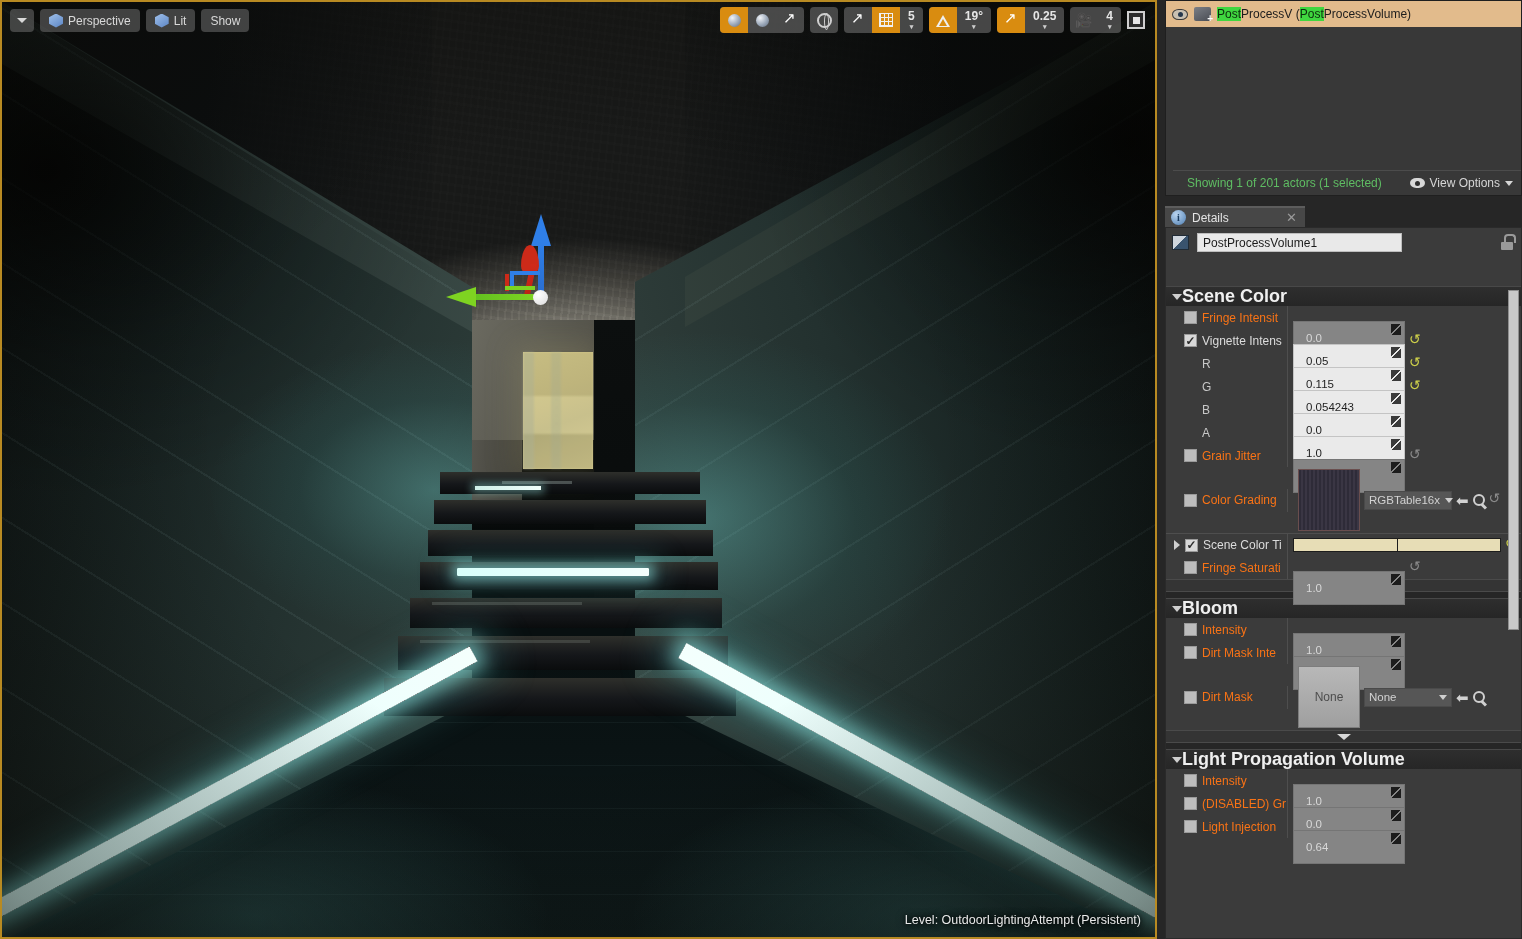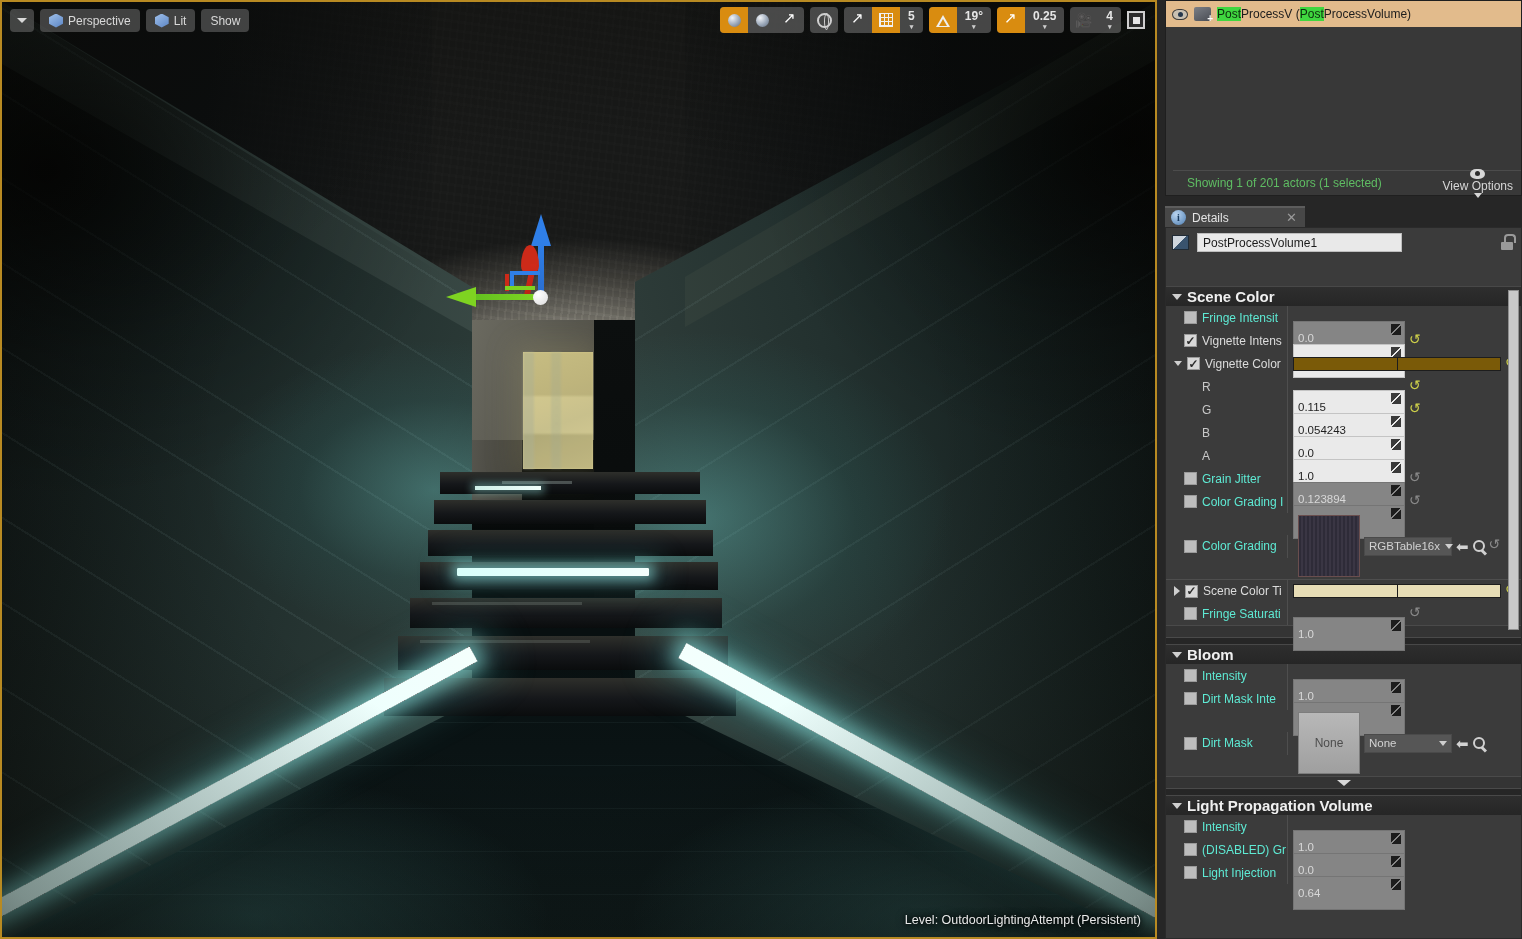--- a/index.html
+++ b/index.html
@@ -258,21 +258,21 @@
   .eye-ico i { width: 5px; height: 5px; border-radius: 50%; background: #26384d; display:block; }
   .vol-ico { width: 17px; height: 14px; background: linear-gradient(150deg,#7b7f86,#4a4d54); border-radius: 2px; position: relative; flex:0 0 auto; }
   .vol-ico::after { content:"+"; position:absolute; right:-2px; bottom:-3px; font-size:10px; color:#fff; font-weight:bold; }
   .hl { background: #3fd63f; color: #0d2d0d; }
   .outl-status {
     position: absolute; left: 7px; right: 0; bottom: 0; height: 25px;
     border-top: 1px solid #4c4c4c; display: flex; align-items: center;
     justify-content: space-between; padding: 0 8px 0 14px;
     font-size: 12px; color: #5fbd63;
   }
-  .view-opt { display: flex; align-items: center; color: #d6d6d6; flex-direction: column; }
+  .view-opt { display: flex; align-items: center; gap: 5px; color: #d6d6d6; }
   .view-opt .eye2 { width: 15px; height: 10px; border-radius: 50%/60%; background: #d8d8d8; position: relative; }
   .view-opt .eye2::after { content:""; position:absolute; left:5px; top:2.5px; width:5px; height:5px; border-radius:50%; background:#2e2e2e; }
   .caret-d2 { width: 0; height: 0; border-left: 4px solid transparent; border-right: 4px solid transparent; border-top: 5px solid #d6d6d6; }
 
   
   .details { position: absolute; left: 8px; top: 206px; width: 357px; bottom: 0; }
   .det-tabbar { height: 21px; display: flex; }
   .det-tab {
     display: flex; align-items: center; gap: 6px; padding: 0 8px 0 6px;
     background: #474747; border-top: 2px solid #5c5c5c;
@@ -301,49 +301,49 @@
   .mag::after { content:""; position:absolute; right:-4px; bottom:-3px; width:6px; height:2.5px; background:#d0d0d0; transform: rotate(45deg); }
   .grid-btn { width: 24px; height: 20px; background: #6a6a6a; border: 1px solid #5a5a5a; display:flex;align-items:center;justify-content:center; }
   .grid-btn i { display:block; width:14px;height:12px;
     background: repeating-linear-gradient(0deg,#e0e0e0 0 2px,#6a6a6a 2px 4px),
                 repeating-linear-gradient(90deg,#e0e0e0 0 2px,transparent 2px 5px); }
   .eye-btn { display:flex;align-items:center;gap:2px; padding-right:2px; }
 
   .prop-scroll { position: absolute; left: 0; right: 0; top: 58px; bottom: 0; overflow: hidden; }
 
   .cat-header {
-    height: 20px; display: flex; align-items: center; gap: 5px; padding-left: 6px;
+    height: 20px; display: flex; align-items: center; padding-left: 6px;
     background: linear-gradient(180deg,#2e2e2e,#262626);
-    color: #efefef; font-size: 15px; font-weight: bold;
+    color: #efefef; font-size: 18px; font-weight: bold;
     border-top: 1px solid #484848;
   }
   .tri-r { width:0;height:0;border-top:5px solid transparent;border-bottom:5px solid transparent;border-left:6px solid #cfcfcf; }
   .tri-d { width:0;height:0;border-left:5px solid transparent;border-right:5px solid transparent;border-top:6px solid #cfcfcf; }
   .tri-d.sm { border-left-width:4px;border-right-width:4px;border-top-width:5px; }
 
   .prow { display: flex; align-items: center; height: 23px; position: relative; }
   .prow .lbl-col {
     width: 122px; flex: 0 0 122px; display: flex; align-items: center; gap: 5px;
     padding-left: 18px; overflow: hidden; white-space: nowrap;
     border-right: 1px solid #4e4e4e; height: 23px;
   }
   .prow .lbl-col.ind2 { padding-left: 8px; }
   .prow .lbl-col.ind3 { padding-left: 36px; }
-  .ptext { font-size: 12px; color: #5eead4; }
+  .ptext { font-size: 12px; color: #f97316; }
   .ptext.en { color: #dcdcdc; }
   .ptext.sub { color: #c8c8c8; }
   .cbox { width: 13px; height: 13px; background: #d8d8d8; border: 1px solid #9a9a9a; flex: 0 0 auto;
           display:flex;align-items:center;justify-content:center; }
   .cbox.dim { background: #bdbdbd; }
   .cbox.ck::after { content:"\2713"; font-size: 12px; color: #2c2c2c; line-height: 1; font-weight: bold; }
 
   .val-col { flex: 1; display: flex; align-items: center; gap: 4px; padding: 0 4px 0 5px; }
   .numfield {
     flex: 1; max-width: 112px; height: 34px; background: #eaeaea; border: 1px solid #c4c4c4;
-    display: flex; align-items: center; padding: 0 4px; font-size: 11.5px; color: #1e1e1e;
+    display: flex; align-items: center; padding: 0 12px; font-size: 11.5px; color: #1e1e1e;
     position: relative;
     margin-top: 40px;
   }
   .numfield.dim { background: #858585; border-color: #757575; color: #d8d8d8; }
   .spin { position: absolute; right: 3px; top: 2px; width: 10px; height: 11px;
           background: linear-gradient(135deg, #3a3a3a 0 45%, transparent 45% 55%, #3a3a3a 55% 100%); }
   .numfield.dim .spin { background: linear-gradient(135deg, #1c1c1c 0 45%, transparent 45% 55%, #1c1c1c 55% 100%); }
   .revert { width: 11px; height: 12px; position: relative; flex:0 0 auto; }
   .revert::before { content:"\21ba"; position:absolute; left:0; top:-4px; font-size:14px; color:#cfd14a; }
   .revert.dim::before { color: #8a8a8a; }
@@ -583,34 +583,20 @@
             <div class="lbl-col">
                 <span class="cbox ck"></span>
                 <span class="ptext en">Vignette Intens</span>
               </div>
             <div class="val-col">
                 <span class="numfield">0.05<i class="spin"></i></span>
                 <span class="revert"></span>
               </div>
           </div>
 
-          <div class="prow">
-            <div class="lbl-col ind2">
-                <span class="tri-d sm"></span>
-                <span class="cbox ck"></span>
-                <span class="ptext en">Vignette Color</span>
-              </div>
-            <div class="val-col">
-                <span class="swatch" style="background:#7a5a08;">
-                  <i></i>
-                  <i></i>
-                </span>
-                <span class="revert"></span>
-              </div>
-          </div>
 
           <div class="prow">
             <div class="lbl-col ind3">
                 <span class="ptext sub">R</span>
               </div>
             <div class="val-col">
                 <span class="numfield">0.115<i class="spin"></i></span>
                 <span class="revert"></span>
               </div>
           </div>
@@ -648,30 +634,20 @@
                 <span class="cbox dim"></span>
                 <span class="ptext">Grain Jitter</span>
               </div>
             <div class="val-col">
                 <span class="numfield dim">0.123894<i class="spin"></i></span>
                 <span class="revert dim"></span>
               </div>
           </div>
 
 
-          <div class="prow">
-            <div class="lbl-col">
-                <span class="cbox dim"></span>
-                <span class="ptext">Color Grading I</span>
-              </div>
-            <div class="val-col">
-                <span class="numfield dim">0.159292<i class="spin"></i></span>
-                <span class="revert dim"></span>
-              </div>
-          </div>
 
           <div class="prow thumb-row">
             <div class="lbl-col">
                 <span class="cbox dim"></span>
                 <span class="ptext">Color Grading</span>
               </div>
             <div class="val-col">
               <span class="thumb"></span>
               <span class="asset-combo">
                 <span>RGBTable16x</span>

